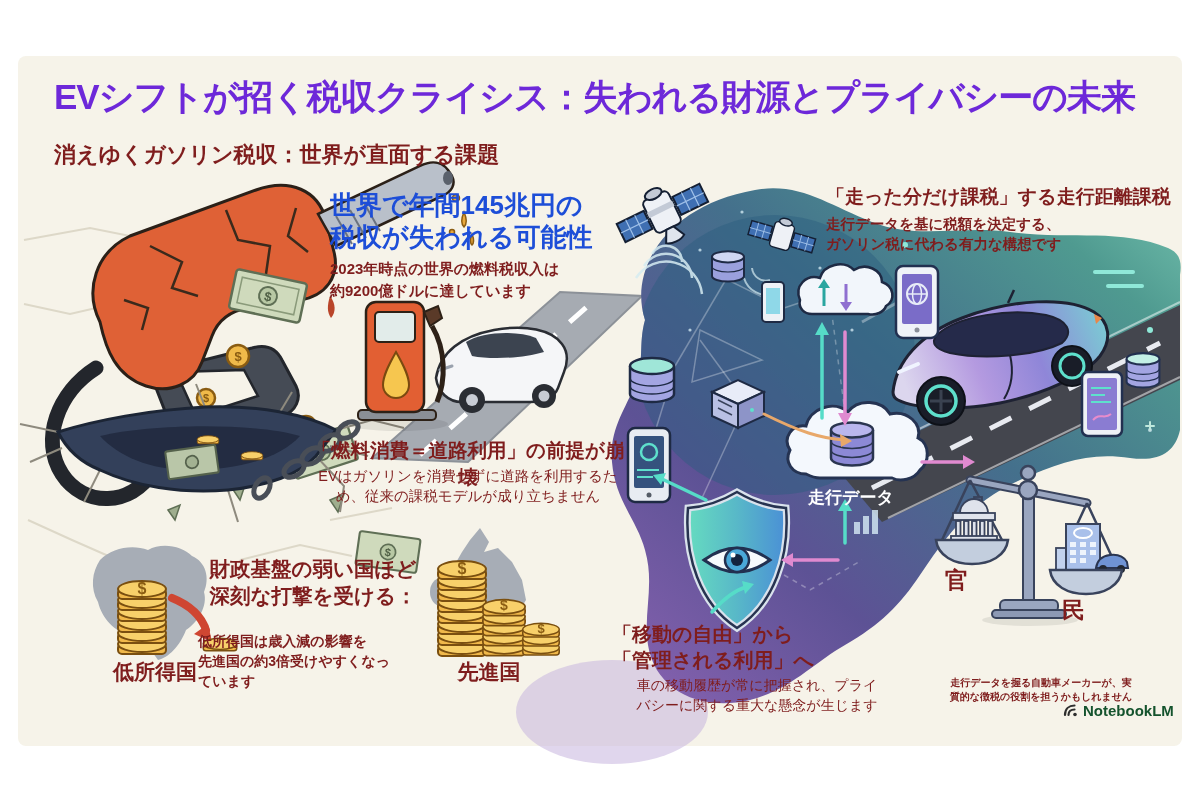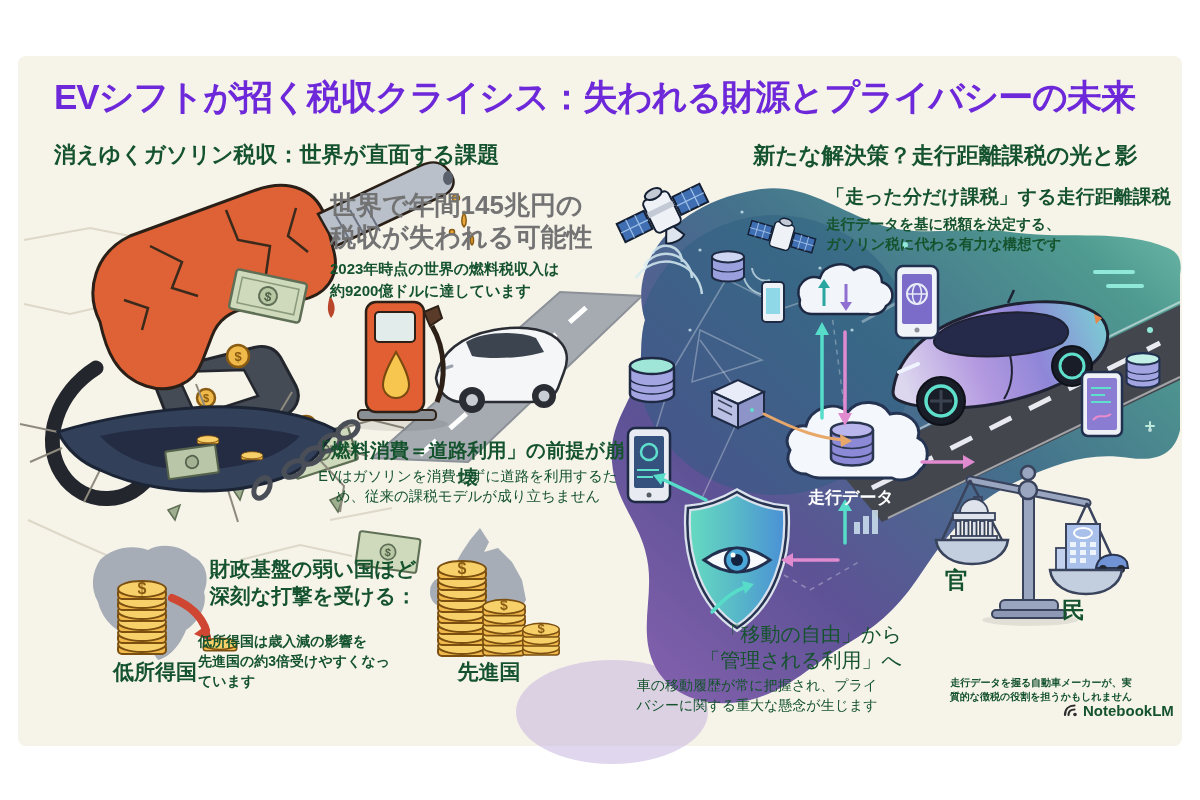--- a/index.html
+++ b/index.html
@@ -1,35 +1,35 @@
 <!DOCTYPE html>
 <html><head>
 <meta charset="utf-8">
 <style>
   html,body{margin:0;padding:0;background:#ffffff;}
   .canvas{position:relative;width:1200px;height:800px;background:#ffffff;overflow:hidden;
           font-family:"Liberation Sans","DejaVu Sans",sans-serif;}
   .panel{position:absolute;left:18px;top:56px;width:1164px;height:690px;background:#f6f3e9;border-radius:8px;}
   .art{position:absolute;left:0;top:0;}
-  .txt{position:absolute;white-space:pre-line;color:#14532d;}
+  .txt{position:absolute;white-space:pre-line;color:#7f1d1d;}
   .t-title{left:54px;top:74px;width:1120px;font-size:35px;font-weight:900;letter-spacing:-1px;color:#6d28d9;}
   .t-left-head{left:54px;top:140px;font-size:22px;font-weight:800;}
   .t-right-head{left:753px;top:140px;font-size:22.5px;font-weight:800;}
-  .t-red{left:330px;top:190px;width:300px;font-size:26px;font-weight:900;line-height:1.22;color:#737373;}
+  .t-red{left:330px;top:190px;width:300px;font-size:26px;font-weight:900;line-height:1.22;color:#1d4ed8;}
   .t-red-sub{left:330px;top:258px;width:300px;font-size:15px;font-weight:700;line-height:1.45;}
   .t-premise-head{left:310px;top:437px;width:316px;text-align:center;font-size:19.5px;font-weight:800;}
   .t-premise-sub{left:306px;top:466px;width:324px;text-align:center;font-size:14.5px;font-weight:400;line-height:1.4;}
   .t-impact-head{left:198px;top:556px;width:230px;text-align:center;font-size:20.5px;font-weight:800;line-height:1.3;}
   .t-impact-sub{left:198px;top:632px;width:230px;font-size:14px;font-weight:700;line-height:1.42;}
   .t-label-low{left:88px;top:658px;width:134px;text-align:center;font-size:21px;font-weight:800;}
   .t-label-dev{left:422px;top:658px;width:134px;text-align:center;font-size:21px;font-weight:800;}
   .t-mileage-head{left:826px;top:184px;width:350px;font-size:19px;font-weight:800;}
   .t-mileage-sub{left:826px;top:214px;width:340px;font-size:14.5px;font-weight:700;line-height:1.4;}
   .t-cloud-label{left:792px;top:486px;width:118px;text-align:center;font-size:17px;font-weight:800;color:#ffffff;}
-  .t-privacy-head{left:612px;top:621px;width:290px;text-align:right;font-size:20px;font-weight:400;line-height:1.3;}
+  .t-privacy-head{left:612px;top:621px;width:290px;text-align:left;font-size:20px;font-weight:700;line-height:1.3;}
   .t-privacy-sub{left:610px;top:676px;width:294px;text-align:center;font-size:14px;font-weight:400;line-height:1.4;}
   .t-authority-head{left:893px;top:624px;width:296px;text-align:center;font-size:19px;font-weight:800;line-height:1.32;}
   .t-authority-sub{left:891px;top:676px;width:300px;text-align:center;font-size:10px;font-weight:700;line-height:1.4;}
   .t-kan{left:945px;top:565px;font-size:23px;font-weight:800;}
   .t-min{left:1062px;top:595px;font-size:23px;font-weight:800;}
   .watermark{position:absolute;left:1062px;top:702px;display:flex;align-items:center;gap:4px;
              font-size:15px;font-weight:700;color:#14532d;}
 </style>
 </head>
 <body>
@@ -459,21 +459,20 @@
           <circle cx="1103" cy="569" r="4" fill="#222833"></circle>
             <circle cx="1121" cy="569" r="4" fill="#222833"></circle>
         </g>
       </g>
       <path d="M 1050 570 L 1122 570 C 1120 586 1104 594 1086 594 C 1068 594 1052 586 1050 570 Z" fill="#c3cede" stroke="#39435c" stroke-width="2.5"></path>
     </g>
   </svg>
 
   <div class="txt t-title">EVシフトが招く税収クライシス：失われる財源とプライバシーの未来</div>
   <div class="txt t-left-head">消えゆくガソリン税収：世界が直面する課題</div>
-  <div class="txt t-right-head">新たな解決策？走行距離課税の光と影</div>
 
   <div class="txt t-red">世界で年間145兆円の
 税収が失われる可能性</div>
   <div class="txt t-red-sub">2023年時点の世界の燃料税収入は
 約9200億ドルに達しています</div>
 
   <div class="txt t-premise-head">「燃料消費＝道路利用」の前提が崩壊</div>
   <div class="txt t-premise-sub">EVはガソリンを消費せずに道路を利用するた
 め、従来の課税モデルが成り立ちません</div>
 

